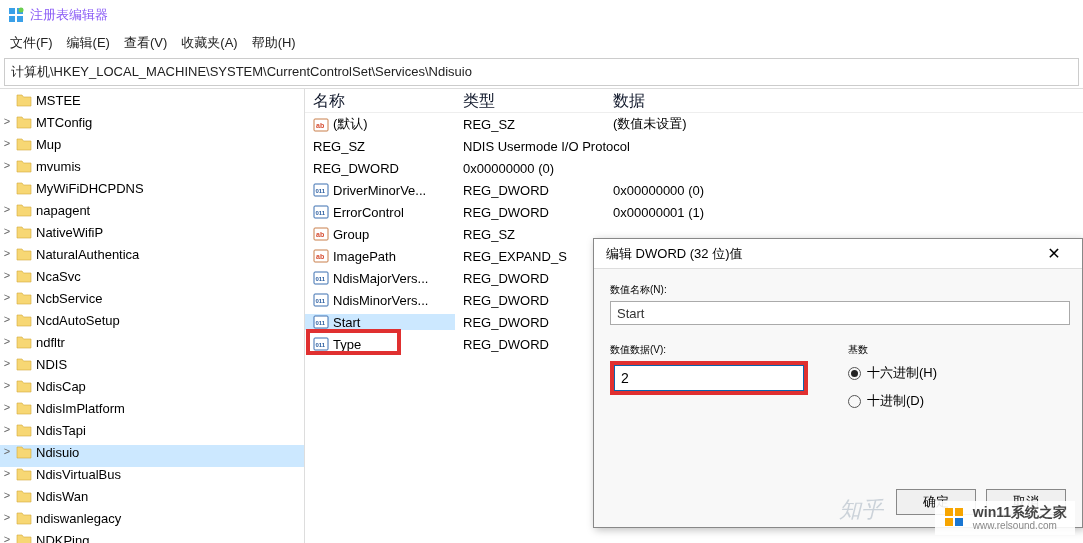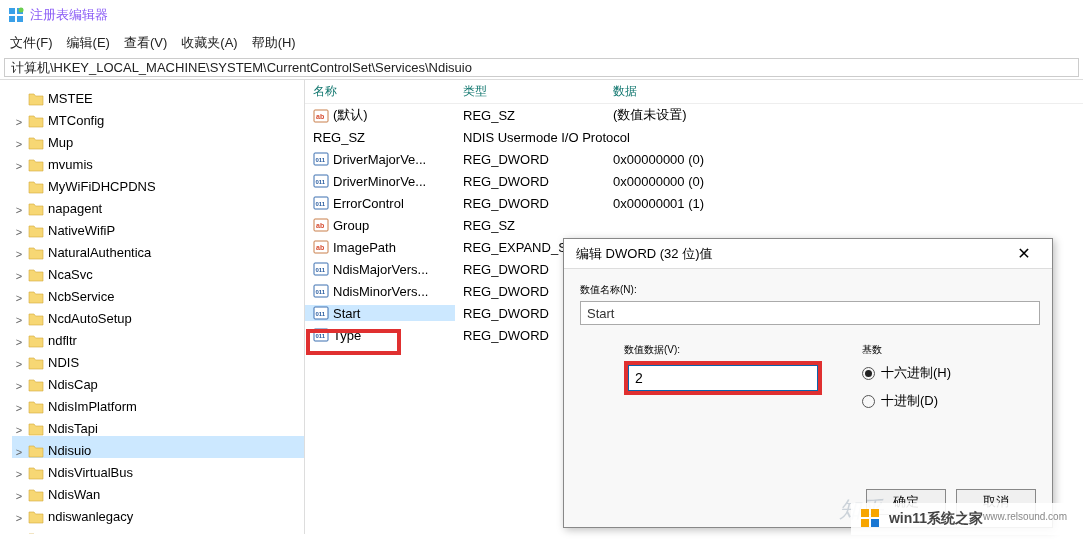--- a/index.html
+++ b/index.html
@@ -3,67 +3,67 @@
 <meta charset="utf-8">
 <style>
   * { box-sizing: border-box; margin: 0; padding: 0; }
   body { font-family: "Microsoft YaHei", "Segoe UI", sans-serif; font-size: 13px; color: #000; background: #fff; width: 1083px; height: 543px; overflow: hidden; position: relative; }
   .titlebar { height: 30px; display: flex; align-items: center; padding: 0 8px; background: #fff; }
   .titlebar .app-icon { width: 16px; height: 16px; margin-right: 6px; display: inline-block; }
   .titlebar .app-icon svg { width: 16px; height: 16px; }
   .titlebar .title { font-size: 13px; color: #8b5cf6; }
   .menubar { height: 26px; display: flex; align-items: center; padding: 0 10px; gap: 14px; font-size: 13px; color: #222; }
   .menubar .menu-item { cursor: default; }
-  .address-bar { height: 19px; border: 1px solid #ccc; margin: 2px 4px; display: flex; align-items: center; padding: 0 6px; font-size: 13px; color: #222; background: #fff; }
+  .address-bar { height: 28px; border: 1px solid #ccc; margin: 2px 4px; display: flex; align-items: center; padding: 0 6px; font-size: 13px; color: #222; background: #fff; }
   .content { display: flex; height: calc(543px - 30px - 26px - 32px); border-top: 1px solid #ddd; }
   .tree-pane { width: 305px; border-right: 1px solid #ddd; overflow: hidden; background: #fff; padding-top: 4px; }
-  .tree-node { display: flex; align-items: flex-end; height: 22px; font-size: 13px; position: relative; margin-left: 12px; }
+  .tree-node { display: flex; align-items: flex-start; height: 22px; font-size: 13px; position: relative; }
   .tree-node.selected { background: #cce8ff; }
   .tree-node .expander { width: 14px; text-align: center; color: #666; font-size: 11px; margin-right: 2px; cursor: default; }
   .tree-node .folder-icon { width: 16px; height: 14px; margin-right: 4px; display: inline-block; }
   .tree-node .folder-icon svg { width: 16px; height: 14px; display: block; }
   .tree-node .label { white-space: nowrap; }
   .list-pane { flex: 1; display: flex; flex-direction: column; background: #fff; position: relative; }
-  .list-header { display: flex; height: 24px; align-items: center; border-bottom: 1px solid #eee; font-size: 12px; color: #0f766e; }
+  .list-header { display: flex; height: 24px; align-items: flex-end; border-bottom: 1px solid #eee; font-size: 16px; color: #0f172a; }
   .list-header .col { padding-left: 8px; }
   .list-header .col.name { width: 150px; }
   .list-header .col.type { width: 150px; }
   .list-header .col.data { flex: 1; }
   .list-rows { }
   .list-row { display: flex; height: 22px; align-items: center; font-size: 13px; position: relative; }
   .list-row .cell { padding-left: 8px; overflow: hidden; text-overflow: ellipsis; white-space: nowrap; }
   .list-row .cell.name { width: 150px; display: flex; align-items: flex-end; }
   .list-row .cell.type { width: 150px; }
   .list-row .cell.data { flex: 1; }
   .list-row .value-icon { width: 16px; height: 16px; margin-right: 4px; display: inline-block; flex-shrink:0; }
   .list-row .value-icon svg { width: 16px; height: 16px; display: block; }
   .list-row.selected .cell.name { background: #cce8ff; }
   .red-box-start { position: absolute; left: 306px; top: 329px; width: 95px; height: 26px; border: 4px solid #e03030; pointer-events: none; z-index: 5; }
-  .dialog { position: absolute; left: 563px; top: 238px; width: 490px; height: 290px; background: #f8f8f8; border: 1px solid #888; box-shadow: 2px 2px 8px rgba(0,0,0,0.25); z-index: 10; display: flex; flex-direction: column; }
+  .dialog { position: absolute; left: 593px; top: 238px; width: 490px; height: 290px; background: #f8f8f8; border: 1px solid #888; box-shadow: 2px 2px 8px rgba(0,0,0,0.25); z-index: 10; display: flex; flex-direction: column; }
   .dialog-titlebar { height: 30px; display: flex; align-items: center; justify-content: space-between; padding: 0 8px 0 12px; font-size: 13px; background: #fff; border-bottom: 1px solid #ddd; }
   .dialog-close { width: 40px; height: 28px; display: flex; align-items: center; justify-content: center; cursor: default; font-size: 16px; }
   .dialog-body { padding: 14px 16px; flex: 1; position: relative; }
   .dlg-label { font-size: 10px; margin-bottom: 4px; }
   .dlg-input-readonly { width: 460px; height: 24px; border: 1px solid #aaa; background: #fff; padding: 2px 6px; font-size: 13px; display: flex; align-items: center; color: #333; }
-  .dlg-row2 { display: flex; margin-top: 18px; gap: 40px; margin-left: 44px; }
+  .dlg-row2 { display: flex; margin-top: 18px; gap: 40px; }
   .dlg-col-left { }
   .dlg-col-right { }
   .dlg-input-data { width: 190px; height: 26px; border: 1px solid #0a64ad; background: #fff; padding: 2px 6px; font-size: 14px; }
   .red-box-data { border: 4px solid #e03030; display: inline-block; padding: 0; }
   .radix-group { margin-top: 0; }
   .radix-option { display: flex; align-items: center; height: 24px; font-size: 13px; margin-top: 4px; }
   .radix-option .radio { width: 13px; height: 13px; border: 1px solid #555; border-radius: 50%; margin-right: 6px; display: inline-flex; align-items: center; justify-content: center; }
   .radix-option .radio.checked::after { content: ""; width: 7px; height: 7px; background: #222; border-radius: 50%; }
   .dialog-buttons { display: flex; justify-content: flex-end; gap: 10px; padding: 8px 16px 12px; }
   .dlg-btn { min-width: 80px; height: 26px; border: 1px solid #888; background: #f0f0f0; font-size: 13px; display: flex; align-items: center; justify-content: center; cursor: default; }
   .watermark-zhihu { position: absolute; right: 200px; bottom: 18px; font-size: 22px; color: rgba(120,140,160,0.35); font-style: italic; font-family: "KaiTi","STKaiti",serif; pointer-events: none; z-index: 20; }
   .watermark-right { position: absolute; right: 8px; bottom: 8px; display: flex; align-items: center; gap: 6px; font-size: 14px; color: #444; z-index: 20; background: rgba(255,255,255,0.9); padding: 4px 8px; }
   .watermark-right .logo { width: 24px; height: 24px; }
   .watermark-right .sub { font-size: 10px; color: #888; }
-  .watermark-right .textblock { display: flex; flex-direction: row; line-height: 1.1; }
+  .watermark-right .textblock { display: flex; flex-direction: column; line-height: 1.1; }
 </style>
 </head>
 <body>
 
 <div class="titlebar">
   <span class="app-icon">
     <svg viewBox="0 0 16 16">
         <rect x="1" y="1" width="6" height="6" fill="#3aa0e8"></rect>
         <rect x="9" y="1" width="6" height="6" fill="#3aa0e8"></rect>
         <rect x="1" y="9" width="6" height="6" fill="#3aa0e8"></rect>
@@ -296,29 +296,20 @@
             <span>(默认)</span>
           </div>
           <div class="cell type">REG_SZ</div>
           <div class="cell data">(数值未设置)</div>
         </div>
         <div class="list-row">
           <div class="cell type">REG_SZ</div>
           <div class="cell data">NDIS Usermode I/O Protocol</div>
         </div>
         <div class="list-row">
-          <div class="cell name">
-            <span class="value-icon">
-              <svg viewBox="0 0 16 16">
-                <rect x="1" y="2" width="14" height="12" rx="1" fill="#fff" stroke="#3a6fb0"></rect>
-                <text x="2.5" y="11" font-size="6" fill="#2a5da0" font-weight="bold">011</text>
-              </svg>
-            </span>
-            <span>DriverMajorVe...</span>
-          </div>
           <div class="cell type">REG_DWORD</div>
           <div class="cell data">0x00000000 (0)</div>
         </div>
         <div class="list-row">
           <div class="cell name">
             <span class="value-icon">
               <svg viewBox="0 0 16 16">
                 <rect x="1" y="2" width="14" height="12" rx="1" fill="#fff" stroke="#3a6fb0"></rect>
                 <text x="2.5" y="11" font-size="6" fill="#2a5da0" font-weight="bold">011</text>
               </svg>

